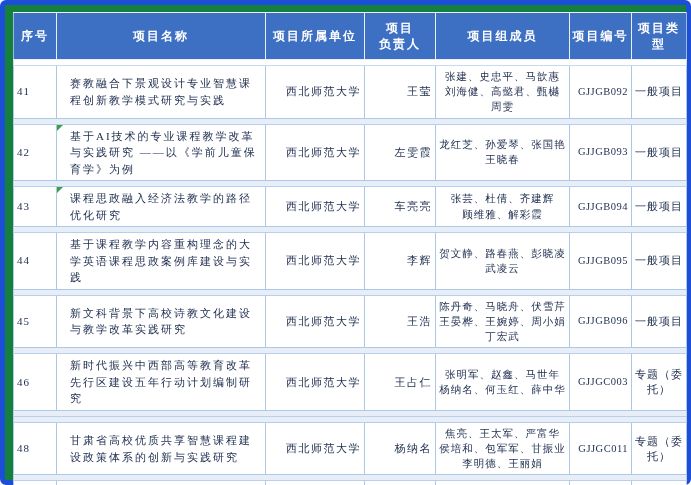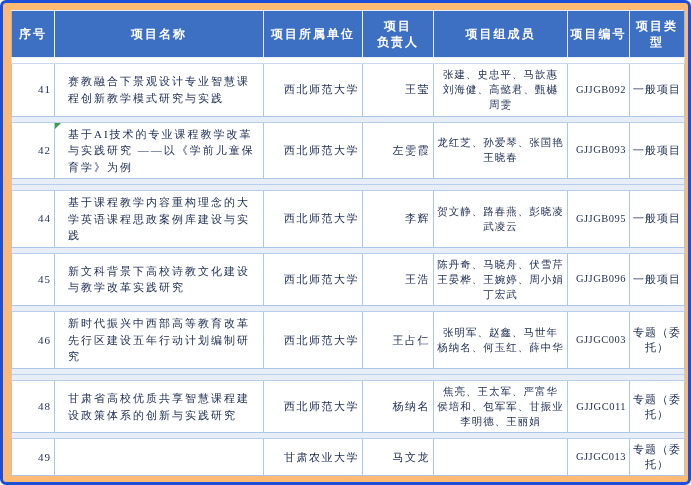--- a/index.html
+++ b/index.html
@@ -3,22 +3,22 @@
 <meta charset="utf-8">
 <style>
   html,body{margin:0;padding:0;background:#ffffff;}
   body{
     width:691px;height:485px;overflow:hidden;
     font-family:"Liberation Serif","DejaVu Serif",serif;
     color:#1d2c4e;
   }
   .page{
     box-sizing:border-box;width:691px;height:485px;
-    padding:7px 8px;border:3px solid #1d4ed8;border-radius:6px;
-    background:#fdba74;
+    padding:7px 8px;border:5px solid #1d4ed8;border-radius:6px;
+    background:#15803d;
   }
   table{border-collapse:collapse;table-layout:fixed;width:673px;}
   col.col-index{width:43px;}
   col.col-name{width:209px;}
   col.col-unit{width:99px;}
   col.col-leader{width:71px;}
   col.col-members{width:134px;}
   col.col-code{width:62px;}
   col.col-type{width:55px;}
 
@@ -40,21 +40,21 @@
   tr.sep.first td{background:#ffffff;border:1px solid #c9d9ee;border-top:none;}
 
   td.center{text-align:right;}
   td.c-name{
     text-align:left;letter-spacing:2px;line-height:1.5;
     position:relative;padding-left:13px;padding-right:4px;
   }
   td.c-members{font-size:10.5px;letter-spacing:1px;line-height:1.45;text-align:center;font-family:Liberation Serif, serif;}
   td.c-code{font-size:10.5px;letter-spacing:0.5px;text-align:right;}
   td.c-type{letter-spacing:1px;padding:3px 1px;text-align:center;}
-  td.c-index{text-align:right;letter-spacing:1px;}
+  td.c-index{text-align:left;letter-spacing:1px;}
 
   .corner-marker{
     position:absolute;top:0;left:0;width:0;height:0;
     border-top:6px solid #3aa04a;border-right:6px solid transparent;
   }
 </style>
 </head>
 <body>
 
 <div class="page">
@@ -108,20 +108,32 @@
           <td class="c-members">
             <div>龙红芝、孙爱琴、张国艳</div>
             <div>王晓春</div>
           </td>
           <td class="c-code">GJJGB093</td>
           <td class="c-type">一般项目</td>
         </tr>
         <tr class="sep">
           <td colspan="7"></td>
         </tr>
+        <tr>
+          <td class="c-index center">43</td>
+          <td class="c-name"><span class="corner-marker"></span><span>课程思政融入经济法教学的路径优化研究</span></td>
+          <td class="center">西北师范大学</td>
+          <td class="center">车亮亮</td>
+          <td class="c-members">
+            <div>张芸、杜倩、齐建辉</div>
+            <div>顾维雅、解彩霞</div>
+          </td>
+          <td class="c-code">GJJGB094</td>
+          <td class="c-type">一般项目</td>
+        </tr>
         <tr class="sep">
           <td colspan="7"></td>
         </tr>
         <tr>
           <td class="c-index center">44</td>
           <td class="c-name"><span>基于课程教学内容重构理念的大学英语课程思政案例库建设与实践</span></td>
           <td class="center">西北师范大学</td>
           <td class="center">李辉</td>
           <td class="c-members">
             <div>贺文静、路春燕、彭晓凌</div>

